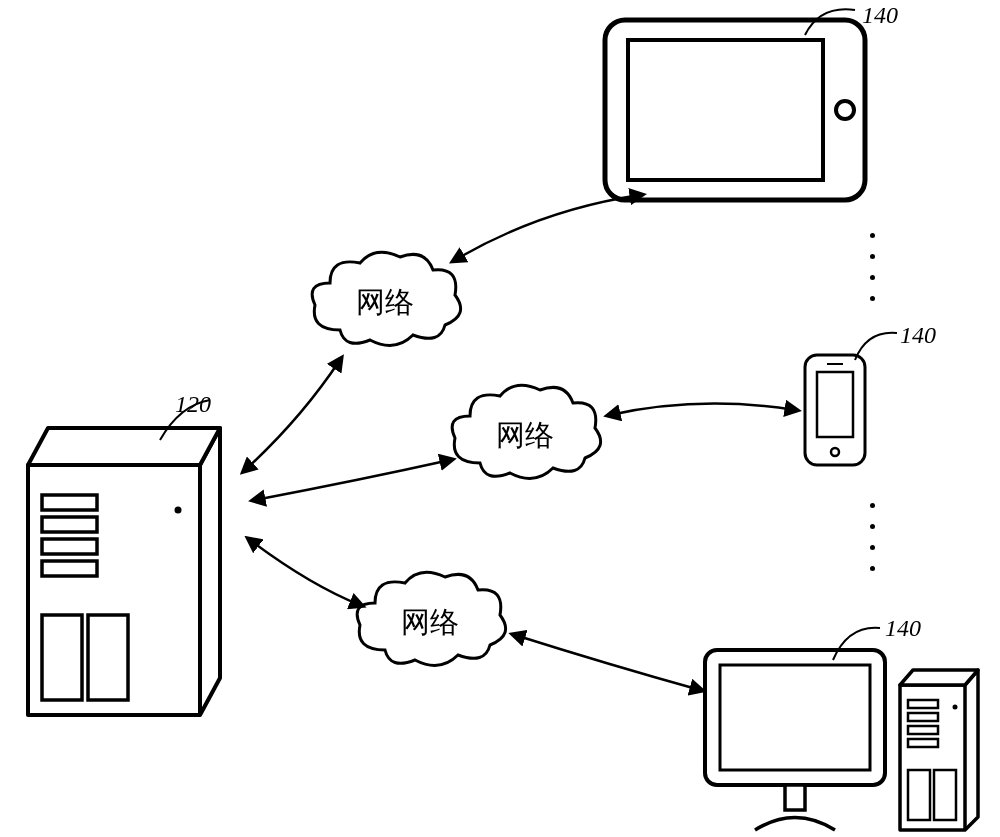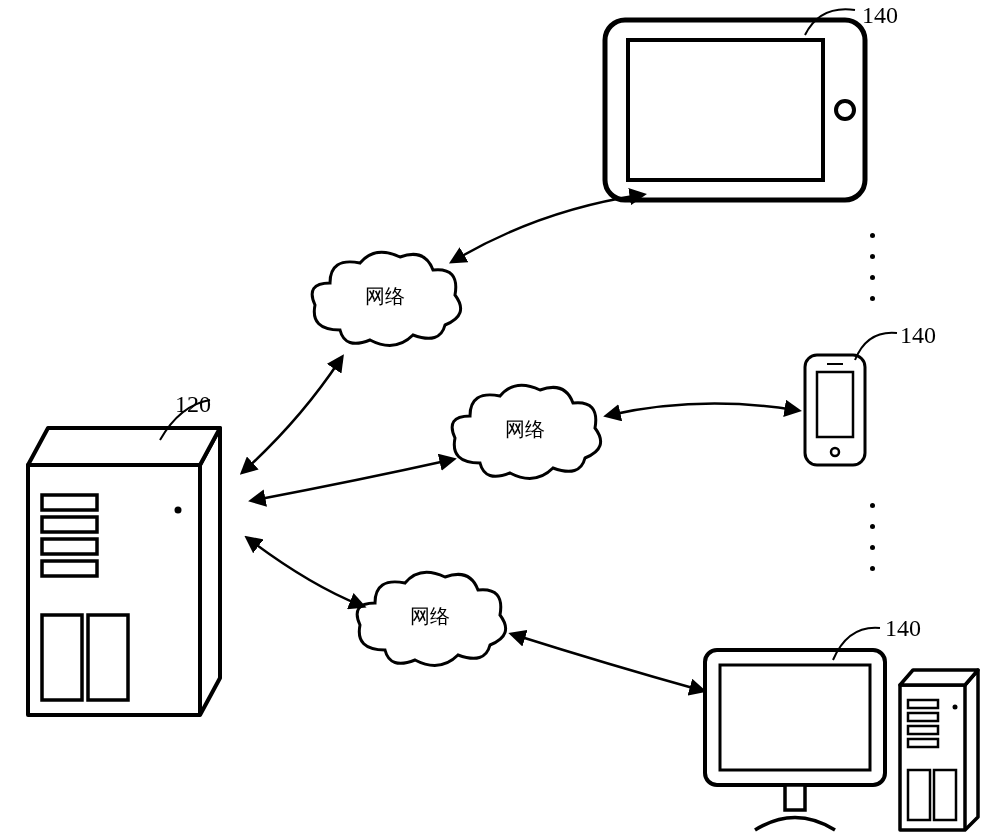--- a/index.html
+++ b/index.html
@@ -12,23 +12,24 @@
   }
   .stage {
     position: relative;
     width: 1000px;
     height: 837px;
   }
   .abs { position: absolute; }
   .label {
     font-size: 24px;
     color: #000;
+    font-style: italic;
   }
   .cloud-label {
-    font-size: 20px;
+    font-size: 29px;
     color: #000;
     text-align: center;
     width: 100%;
   }
   .vdots {
     display: flex;
     flex-direction: column;
     align-items: center;
   }
   .vdots .dot {

